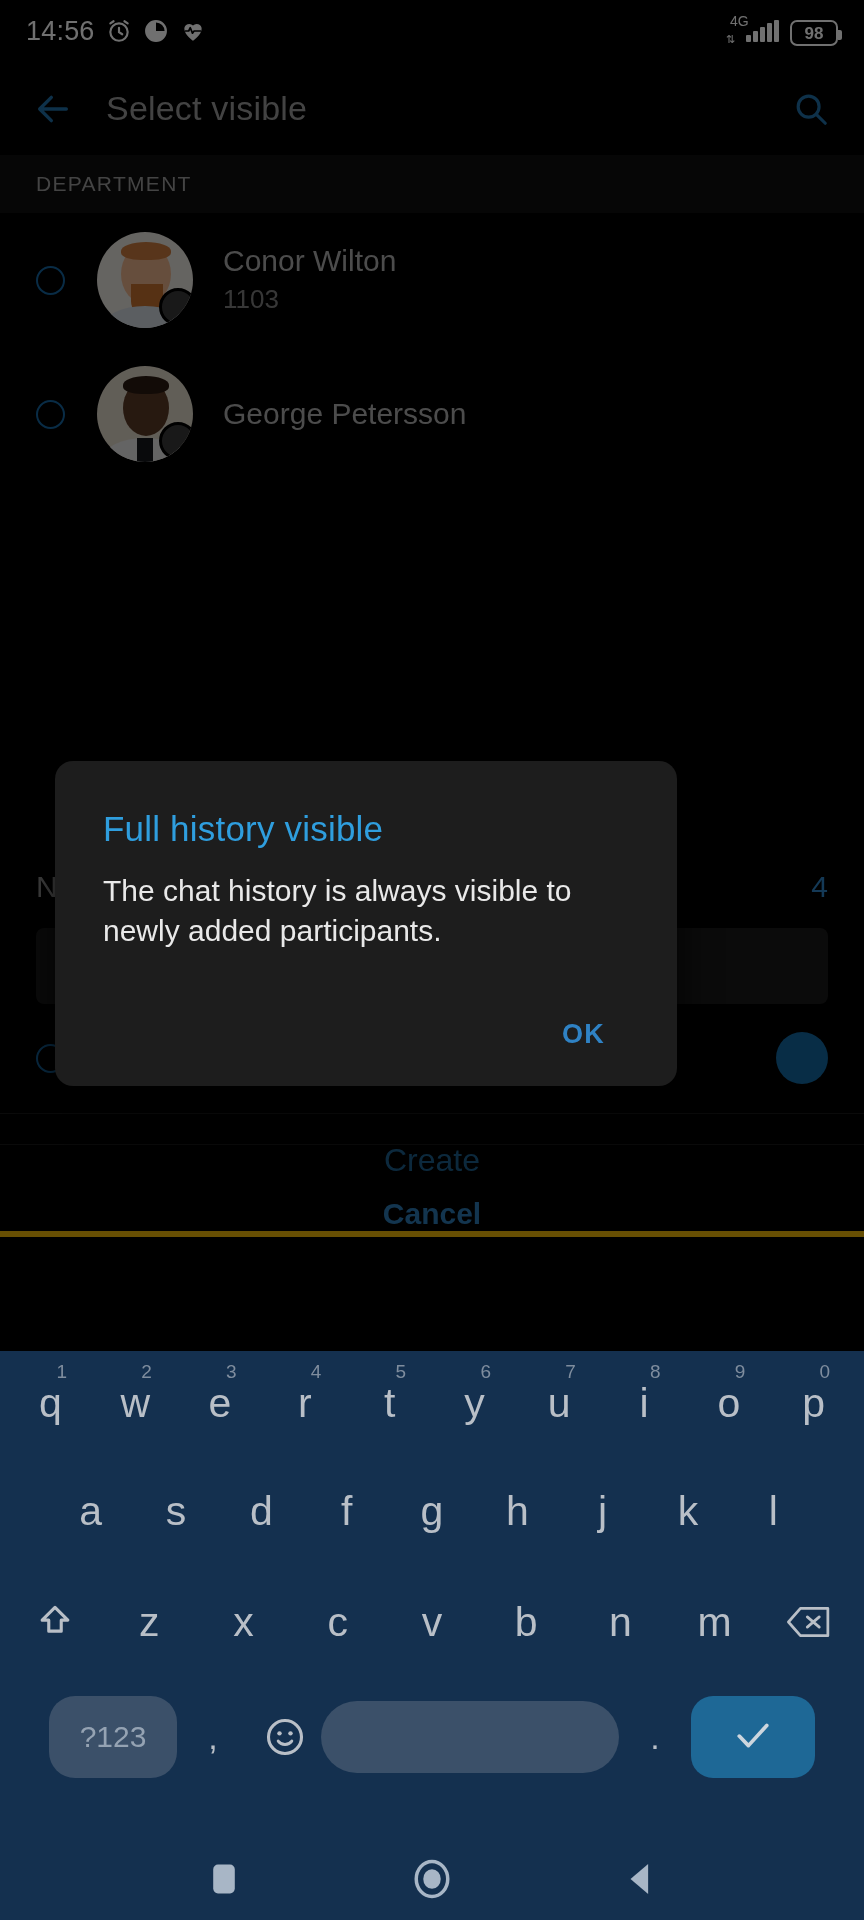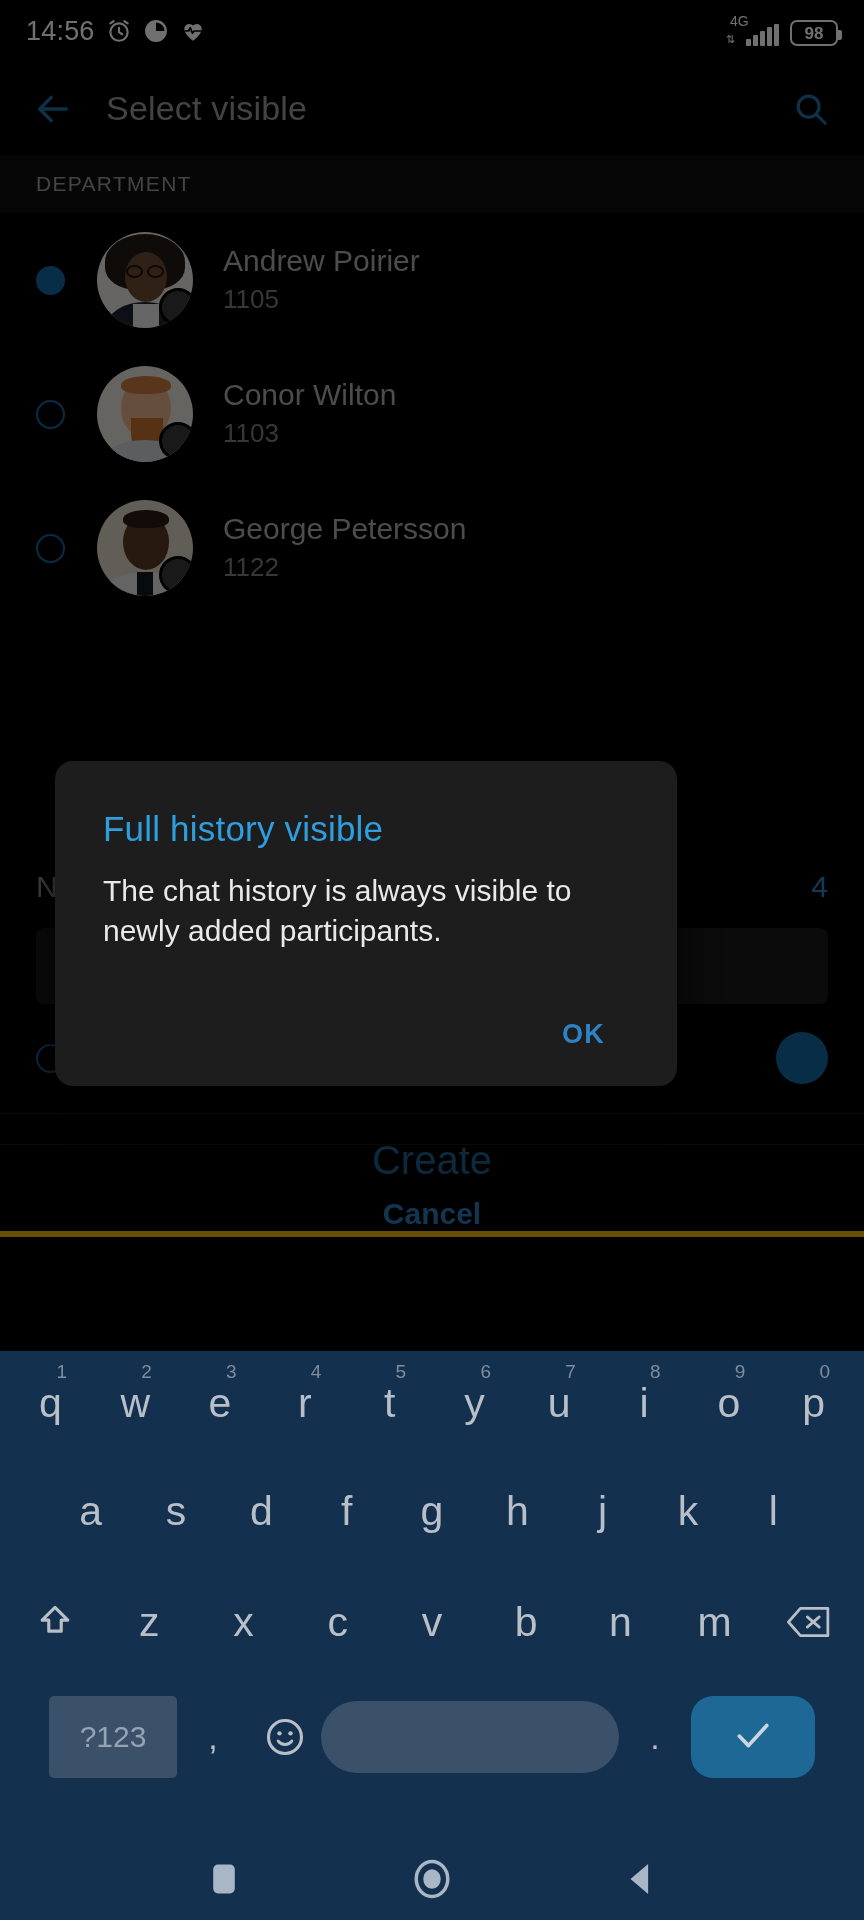--- a/index.html
+++ b/index.html
@@ -14,21 +14,21 @@
   
   .statusbar {
     position: absolute; top: 0; left: 0; width: 864px; height: 62px;
     display: flex; align-items: center; padding: 0 26px;
     color: #ffffff;
   }
   .sb-left { display: flex; align-items: center; gap: 11px; }
   .sb-time { font-size: 27px; font-weight: 500; letter-spacing: .2px; }
   .sb-right { margin-left: auto; display: flex; align-items: flex-end; gap: 11px; }
   .icon-alarm svg, .icon-gen svg { display: block; }
-  .net-wrap { display: flex; align-items: flex-end; position: relative; height: 30px; }
+  .net-wrap { display: flex; align-items: center; position: relative; height: 30px; }
   .net-4g { font-size: 14px; position: absolute; top: -2px; left: 4px; line-height: 1; }
   .net-arrows { font-size: 11px; position: absolute; bottom: 1px; left: 0; line-height: 1; }
   .bars { display: flex; align-items: flex-end; gap: 2px; margin-left: 20px; height: 22px; }
   .bars i { display: block; width: 5px; background: #fff; border-radius: 1px; }
   .battery {
     width: 48px; height: 26px; border: 2.5px solid #fff; border-radius: 7px;
     display: flex; align-items: center; justify-content: center; position: relative;
   }
   .battery::after {
     content: ""; position: absolute; right: -6px; top: 8px;
@@ -95,21 +95,21 @@
   .form-pill { margin-left: auto; width: 52px; height: 52px; border-radius: 50%; background: #14679f; }
 
   
   .btn-row {
     position: absolute; left: 0; width: 864px; height: 93px;
     display: flex; align-items: center; justify-content: center;
     border-top: 1px solid #171717;
   }
   .btn-create { top: 1113px; }
   .btn-cancel { top: 1144px; border-bottom: 6px solid #eab308; align-items: flex-end; }
-  .btn-create span { font-size: 40px; color: #1d5f8c; }
+  .btn-create span { font-size: 32px; color: #1d5f8c; }
   .btn-cancel span { font-size: 30px; color: #2c79b3; font-weight: 600; }
 
   
   .scrim { position: absolute; inset: 0 0 570px 0; background: rgba(0,0,0,0.56); }
   .dlg-box {
     position: absolute; left: 55px; top: 761px; width: 622px;
     background: #1d1d1d; border-radius: 18px; box-shadow: 0 12px 40px rgba(0,0,0,.8);
     padding: 48px 48px 26px 48px;
   }
   .dlg-title { font-size: 35px; color: #2f9ede; font-weight: 400; letter-spacing: .2px; }
@@ -130,21 +130,21 @@
   .key {
     flex: 1; height: 100%; position: relative;
     display: flex; align-items: center; justify-content: center;
     color: #b9bfc7; font-size: 41px; font-weight: 300;
   }
   .key .num {
     position: absolute; top: 10px; left: 50%; transform: translateX(6px);
     font-size: 19px; color: #7f8d9e; font-weight: 400;
   }
   .key-123 {
-    width: 128px; height: 82px; background: #3b5069; border-radius: 5px;
+    width: 128px; height: 82px; background: #3b5069; border-radius: 26px;
     display: flex; align-items: center; justify-content: center;
     color: #95a3b3; font-size: 30px; flex: none;
   }
   .key-space {
     width: 298px; height: 72px; background: #3b5069; border-radius: 36px; flex: none;
   }
   .key-enter {
     width: 124px; height: 82px; background: #1e6896; border-radius: 22px; flex: none;
     display: flex; align-items: center; justify-content: center;
   }
@@ -218,37 +218,20 @@
         </svg>
     </div>
   </div>
 
   <div class="section-header">
     <span>DEPARTMENT</span>
   </div>
 
   <div class="contact-list">
 
-    <div class="contact-row">
-      <div class="radio on"></div>
-      <div class="avatar">
-        <div class="av-bg" style="background:#e9e6e2"></div>
-        <div class="p-hair" style="left:8px;top:2px;width:80px;height:56px;background:#241a16"></div>
-        <div class="p-head" style="left:28px;top:20px;width:42px;height:50px;background:#6e4b36"></div>
-        <div class="p-glass" style="left:29px;top:33px;width:17px;height:13px;border-color:#1b1310"></div>
-        <div class="p-glass" style="left:50px;top:33px;width:17px;height:13px;border-color:#1b1310"></div>
-        <div class="p-body" style="left:10px;top:70px;width:76px;height:40px;background:#1c2433"></div>
-        <div class="p-body" style="left:36px;top:72px;width:26px;height:30px;background:#e8e8e8;border-radius:0"></div>
-        <div class="badge"></div>
-      </div>
-      <div class="c-text">
-        <div class="c-name">Andrew Poirier</div>
-        <div class="c-ext">1105</div>
-      </div>
-    </div>
 
     <div class="contact-row">
       <div class="radio"></div>
       <div class="avatar">
         <div class="av-bg" style="background:#e7e3dd"></div>
         <div class="p-head" style="left:24px;top:12px;width:50px;height:60px;background:#e8b28c"></div>
         <div class="p-hair" style="left:24px;top:10px;width:50px;height:18px;background:#c87a3e"></div>
         <div class="p-body" style="left:34px;top:52px;width:32px;height:34px;background:#c4702f;border-radius:0 0 50% 50%"></div>
         <div class="p-body" style="left:6px;top:74px;width:84px;height:34px;background:#cfd6de"></div>
         <div class="badge"></div>
@@ -264,21 +247,20 @@
       <div class="avatar">
         <div class="av-bg" style="background:#ded6c7"></div>
         <div class="p-head" style="left:26px;top:14px;width:46px;height:56px;background:#5a3a26"></div>
         <div class="p-hair" style="left:26px;top:10px;width:46px;height:18px;background:#2a1a12"></div>
         <div class="p-body" style="left:6px;top:72px;width:84px;height:34px;background:#e4e4e4"></div>
         <div class="p-body" style="left:40px;top:72px;width:16px;height:34px;background:#16181c;border-radius:0"></div>
         <div class="badge"></div>
       </div>
       <div class="c-text">
         <div class="c-name">George Petersson</div>
-        <div class="c-ext">1122</div>
       </div>
     </div>
 
   </div>
 
   <div class="form-area">
     <div class="form-label">N</div>
     <div class="form-count">4</div>
     <div class="form-field"></div>
     <div class="form-radio-row">

